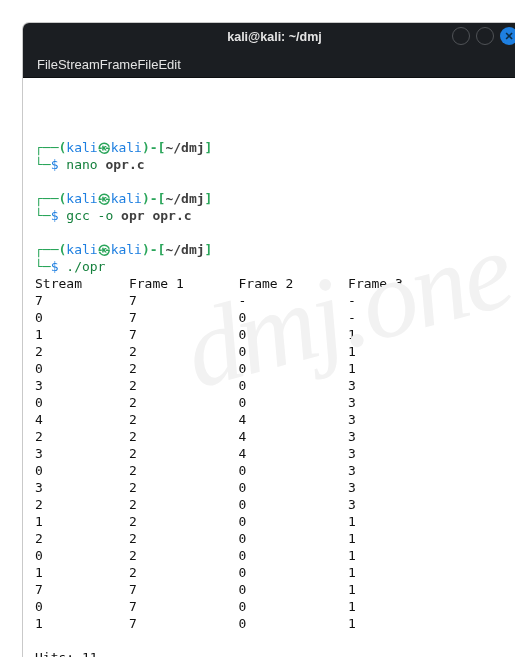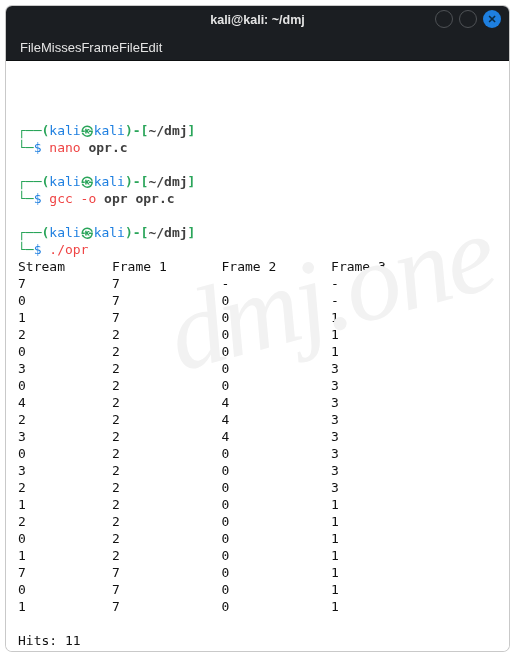--- a/index.html
+++ b/index.html
@@ -5,21 +5,21 @@
   html, body {
     margin: 0;
     padding: 0;
     background: #fff;
     font-family: sans-serif;
   }
   .frame {
     width: 515px;
     height: 657px;
     box-sizing: border-box;
-    padding: 6px;
+    padding: 23px;
     background: #fff;
   }
   .window {
     width: 503px;
     height: 645px;
     background: #ffffff;
     border-radius: 6px;
     overflow: hidden;
     box-shadow: 0 0 0 1px #c9c9c9;
     display: flex;
@@ -95,40 +95,40 @@
     font-size: 110px;
     color: #f2f2f2;
     pointer-events: none;
     user-select: none;
     font-style: italic;
     letter-spacing: -3px;
   }
   .c-green  { color: #2aa55a; font-weight: 600; }
   .c-blue   { color: #1e7fe0; font-weight: 400; }
   .c-white  { color: #404040; font-weight: 600; }
-  .c-cmd    { color: #ef4444; }
+  .c-cmd    { color: #15803d; }
 </style>
 </head>
 <body>
 
 <div class="frame">
   <div class="window">
 
     <div class="titlebar">
       <span>kali@kali: ~/dmj</span>
       <div class="win-buttons">
         <div class="win-btn"></div>
         <div class="win-btn"></div>
         <div class="win-btn close">✕</div>
       </div>
     </div>
 
     <div class="menubar">
       <span>File</span>
-      <span>Misses</span>
+      <span>Stream</span>
       <span>Frame</span>
       <span>File</span>
       <span>Edit</span>
     </div>
 
     <div class="terminal">
       <div class="watermark">dmj.one</div>
       <div id="term-content"><span class="c-green">┌──(</span><span class="c-blue">kali</span><span class="c-green">㉿</span><span class="c-blue">kali</span><span class="c-green">)-[</span><span class="c-white">~/dmj</span><span class="c-green">]</span>
 <span class="c-green">└─</span><span class="c-blue">$</span> <span class="c-cmd">nano</span><span class="c-white"> opr.c</span>
 

